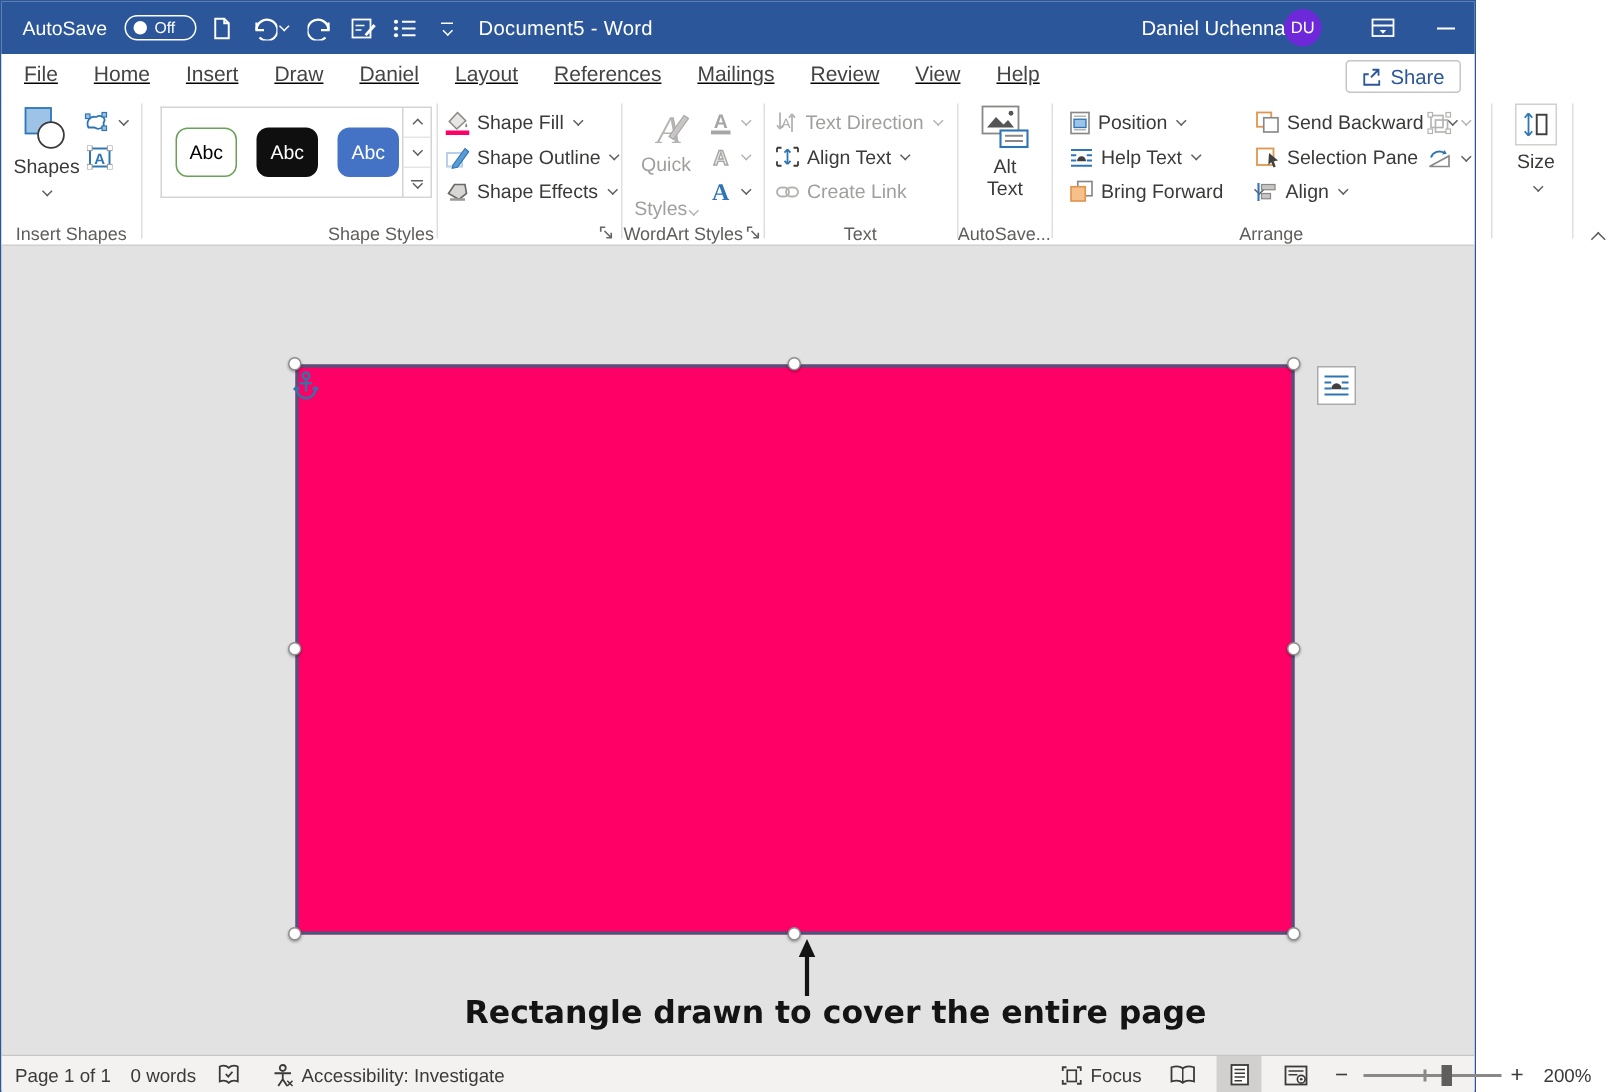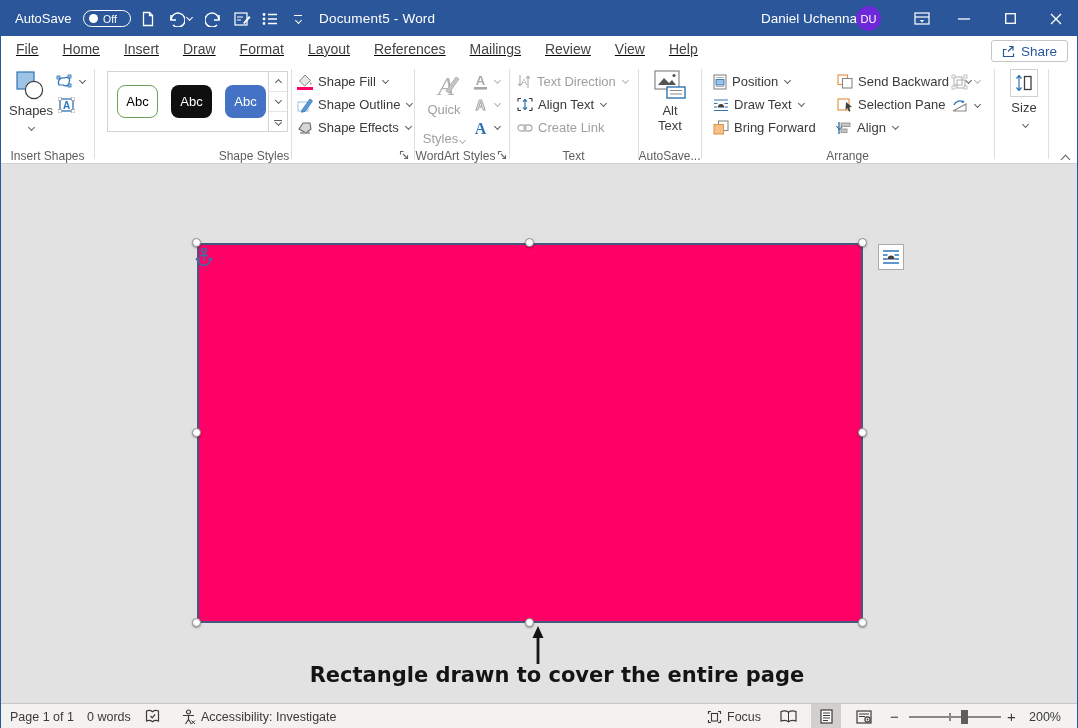--- a/index.html
+++ b/index.html
@@ -1,17 +1,17 @@
 <!DOCTYPE html>
 <html><head>
 <meta charset="utf-8">
 <style>
   * { margin:0; padding:0; box-sizing:border-box; }
   html,body { width:1078px; height:728px; font-family:"Liberation Sans",sans-serif; overflow:hidden; }
-  .app { position:relative; width:1078px; height:728px; background:#fff; border:1px solid #2b579a; }
+  .app { position:relative; width:984px; height:728px; background:#fff; border:1px solid #2b579a; }
 
   
   .titlebar { position:absolute; top:0; left:0; width:100%; height:35px; background:#2b579a; color:#fff; }
   .tb-item { position:absolute; top:0; height:35px; display:flex; align-items:center; }
   .autosave-label { left:14px; font-size:13px; }
   .toggle { left:82px; top:9px; width:48px; height:17px; border:1.5px solid #fff; border-radius:9px;
             display:flex; align-items:center; padding:0 5px; gap:5px; position:absolute; cursor:default; }
   .knob { width:9px; height:9px; border-radius:50%; background:#fff; }
   .toggle-text { font-size:10.5px; color:#fff;text-align:right; }
   .qat-btn { width:26px; justify-content:center; }
@@ -159,21 +159,21 @@
           <path d="M1 1 L11 11 M11 1 L1 11" stroke="#fff" stroke-width="1.3"></path>
         </svg>
     </div>
   </div>
 
   <div class="tabrow">
     <div class="tab">File</div>
     <div class="tab">Home</div>
     <div class="tab">Insert</div>
     <div class="tab">Draw</div>
-    <div class="tab">Format</div>
+    <div class="tab">Daniel</div>
     <div class="tab">Layout</div>
     <div class="tab">References</div>
     <div class="tab">Mailings</div>
     <div class="tab">Review</div>
     <div class="tab">View</div>
     <div class="tab">Help</div>
     <div class="share-btn">
       <svg width="13" height="13">
           <path d="M4.5 4.5 H1.5 V11.5 H11.5 V8.5" fill="none" stroke="#2b579a" stroke-width="1.2"></path>
           <path d="M7 1.5 h4 v4 M11 1.5 L6 6.5" fill="none" stroke="#2b579a" stroke-width="1.2"></path>
@@ -348,21 +348,21 @@
           <rect x="3" y="5.5" width="8" height="5.5" fill="#9dc3e6" stroke="#2e75b6" stroke-width=".9"></rect>
         </svg>
       <span>Position</span>
       <span class="chev"></span>
     </div>
     <div class="rrow" style="left:712px;top:31px">
       <svg width="16" height="14">
           <path d="M1 2 h14 M1 5.5 h3.5 M11.5 5.5 H15 M1 9 h3.5 M11.5 9 H15 M1 12.5 h14" stroke="#2e75b6" stroke-width="1.2"></path>
           <path d="M5 9.5 a3 3.4 0 0 1 6 0 z" fill="#404040"></path>
         </svg>
-      <span>Draw Text</span>
+      <span>Help Text</span>
       <span class="chev"></span>
     </div>
     <div class="rrow" style="left:712px;top:54px">
       <svg width="16" height="15">
           <rect x="5.5" y="1" width="9.5" height="9.5" fill="#fff" stroke="#8a8886" stroke-width="1.1"></rect>
           <rect x="1" y="4.5" width="9.5" height="9.5" fill="#f5c08a" stroke="#e0964e" stroke-width="1.1"></rect>
         </svg>
       <span>Bring Forward</span>
       <span class="chev" style="margin-left:16px"></span>
     </div>

